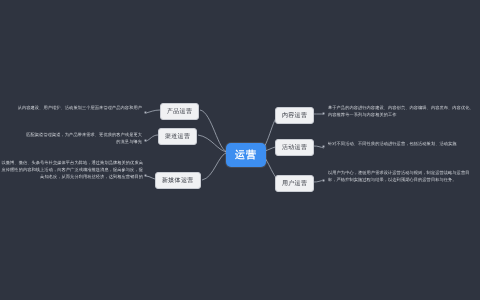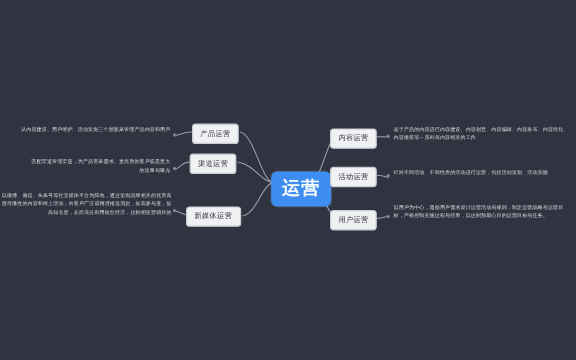--- a/index.html
+++ b/index.html
@@ -27,21 +27,21 @@
     display: flex;
     align-items: center;
     justify-content: center;
     white-space: nowrap;
   }
   
   .root {
     background: #3d8ef0;
     color: #ffffff;
     border-radius: 5px;
-    font-size: 15px;
+    font-size: 10px;
     font-weight: bold;
     letter-spacing: 1px;
     padding: 5px 9px;
     box-shadow: 0 0 0 1px rgba(255,255,255,0.10);
   }
   
   .topic {
     background: #f0f1f3;
     color: #2b2f38;
     border-radius: 3px;

